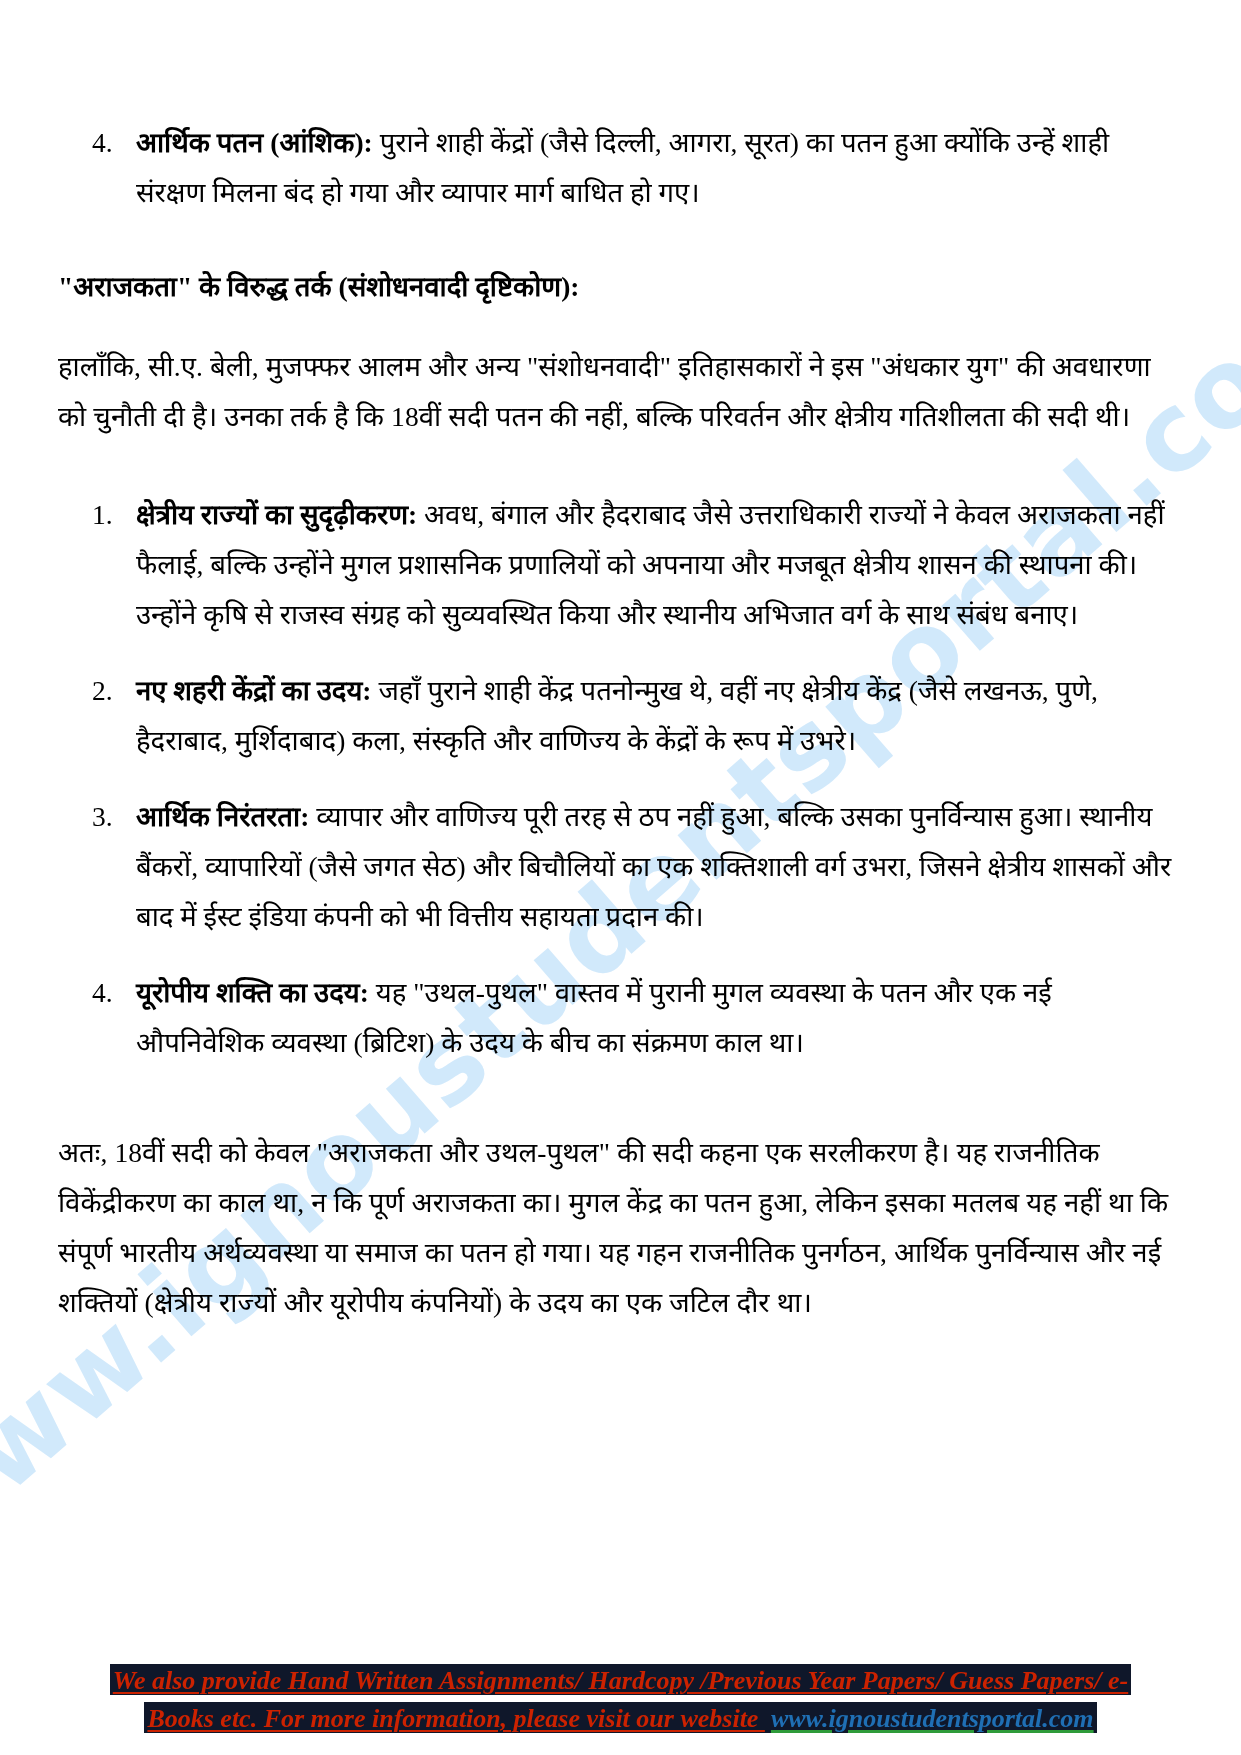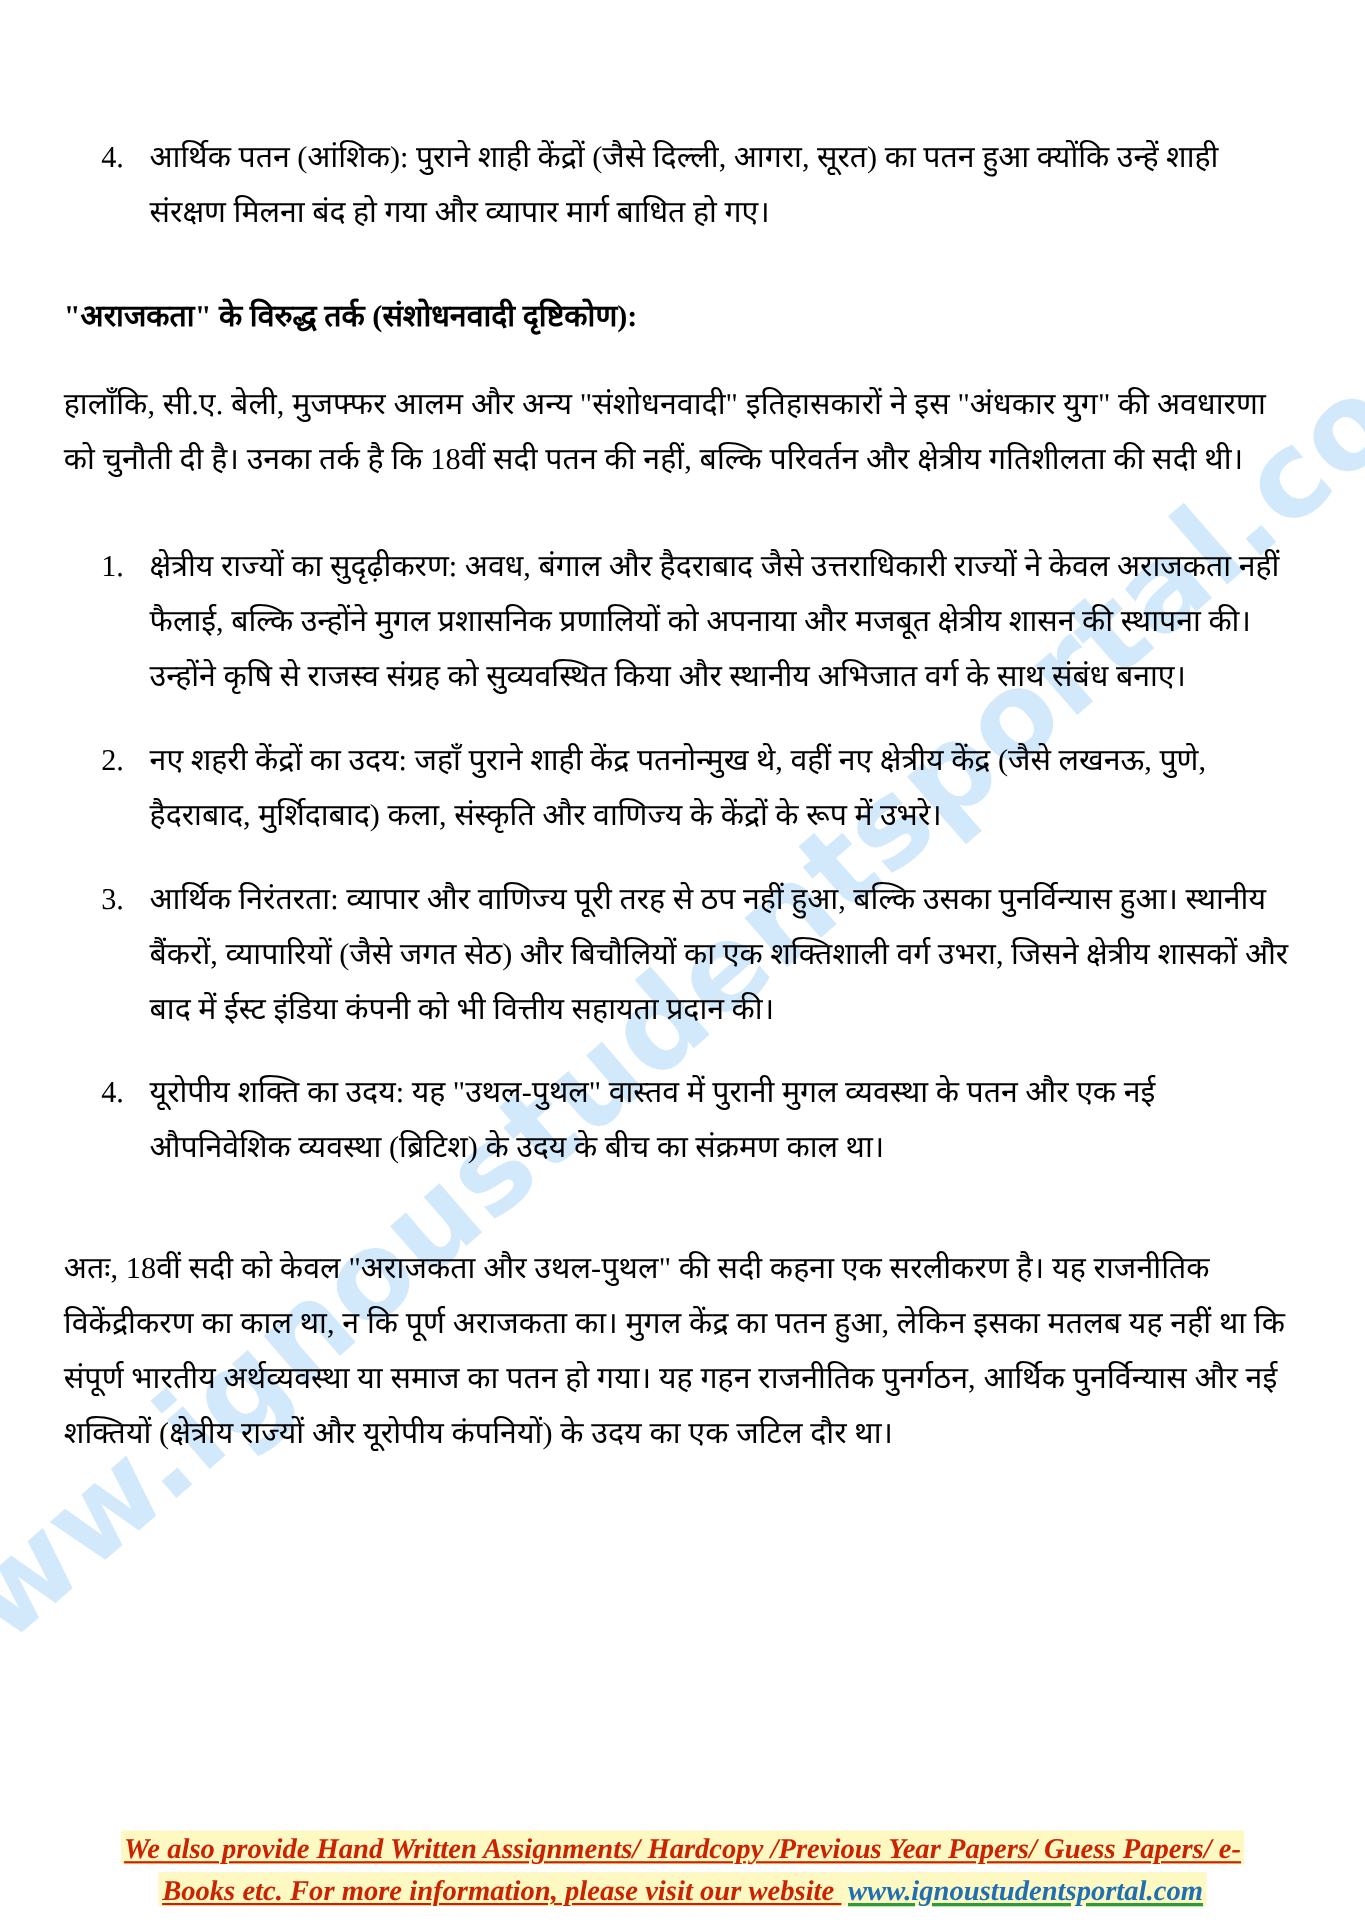--- a/index.html
+++ b/index.html
@@ -78,21 +78,21 @@
   .olist .li:last-child { margin-bottom: 0; }
   .olist .marker {
     position: absolute;
     left: 34px;
     top: 0;
     width: 40px;
     text-align: left;
     font-size: 27.5px;
     line-height: 1.82;
   }
-  .li-term { font-weight: 400; }
+  .li-term { font-weight: 700; }
   .b { font-weight: 400; }
 
   .spacer-sm { height: 14px; }
   .spacer-md { height: 30px; }
 
   
   #footer-banner {
     position: absolute;
     left: 0;
     right: 0;
@@ -104,21 +104,21 @@
   }
   .footer-line {
     font-family: "Liberation Serif", "DejaVu Serif", serif;
     font-style: italic;
     font-weight: 700;
     font-size: 26px;
     line-height: 1.46;
     white-space: nowrap;
   }
   .fl-inner {
-    background: #fef9c3;
+    background: #0f172a;
     padding: 2px 3px 0 3px;
     box-decoration-break: clone;
     -webkit-box-decoration-break: clone;
   }
   .footer-red {
     color: #cc2200;
     text-decoration: underline;
     text-decoration-color: #cc2200;
     text-underline-offset: 3px;
     text-decoration-thickness: 2px;

